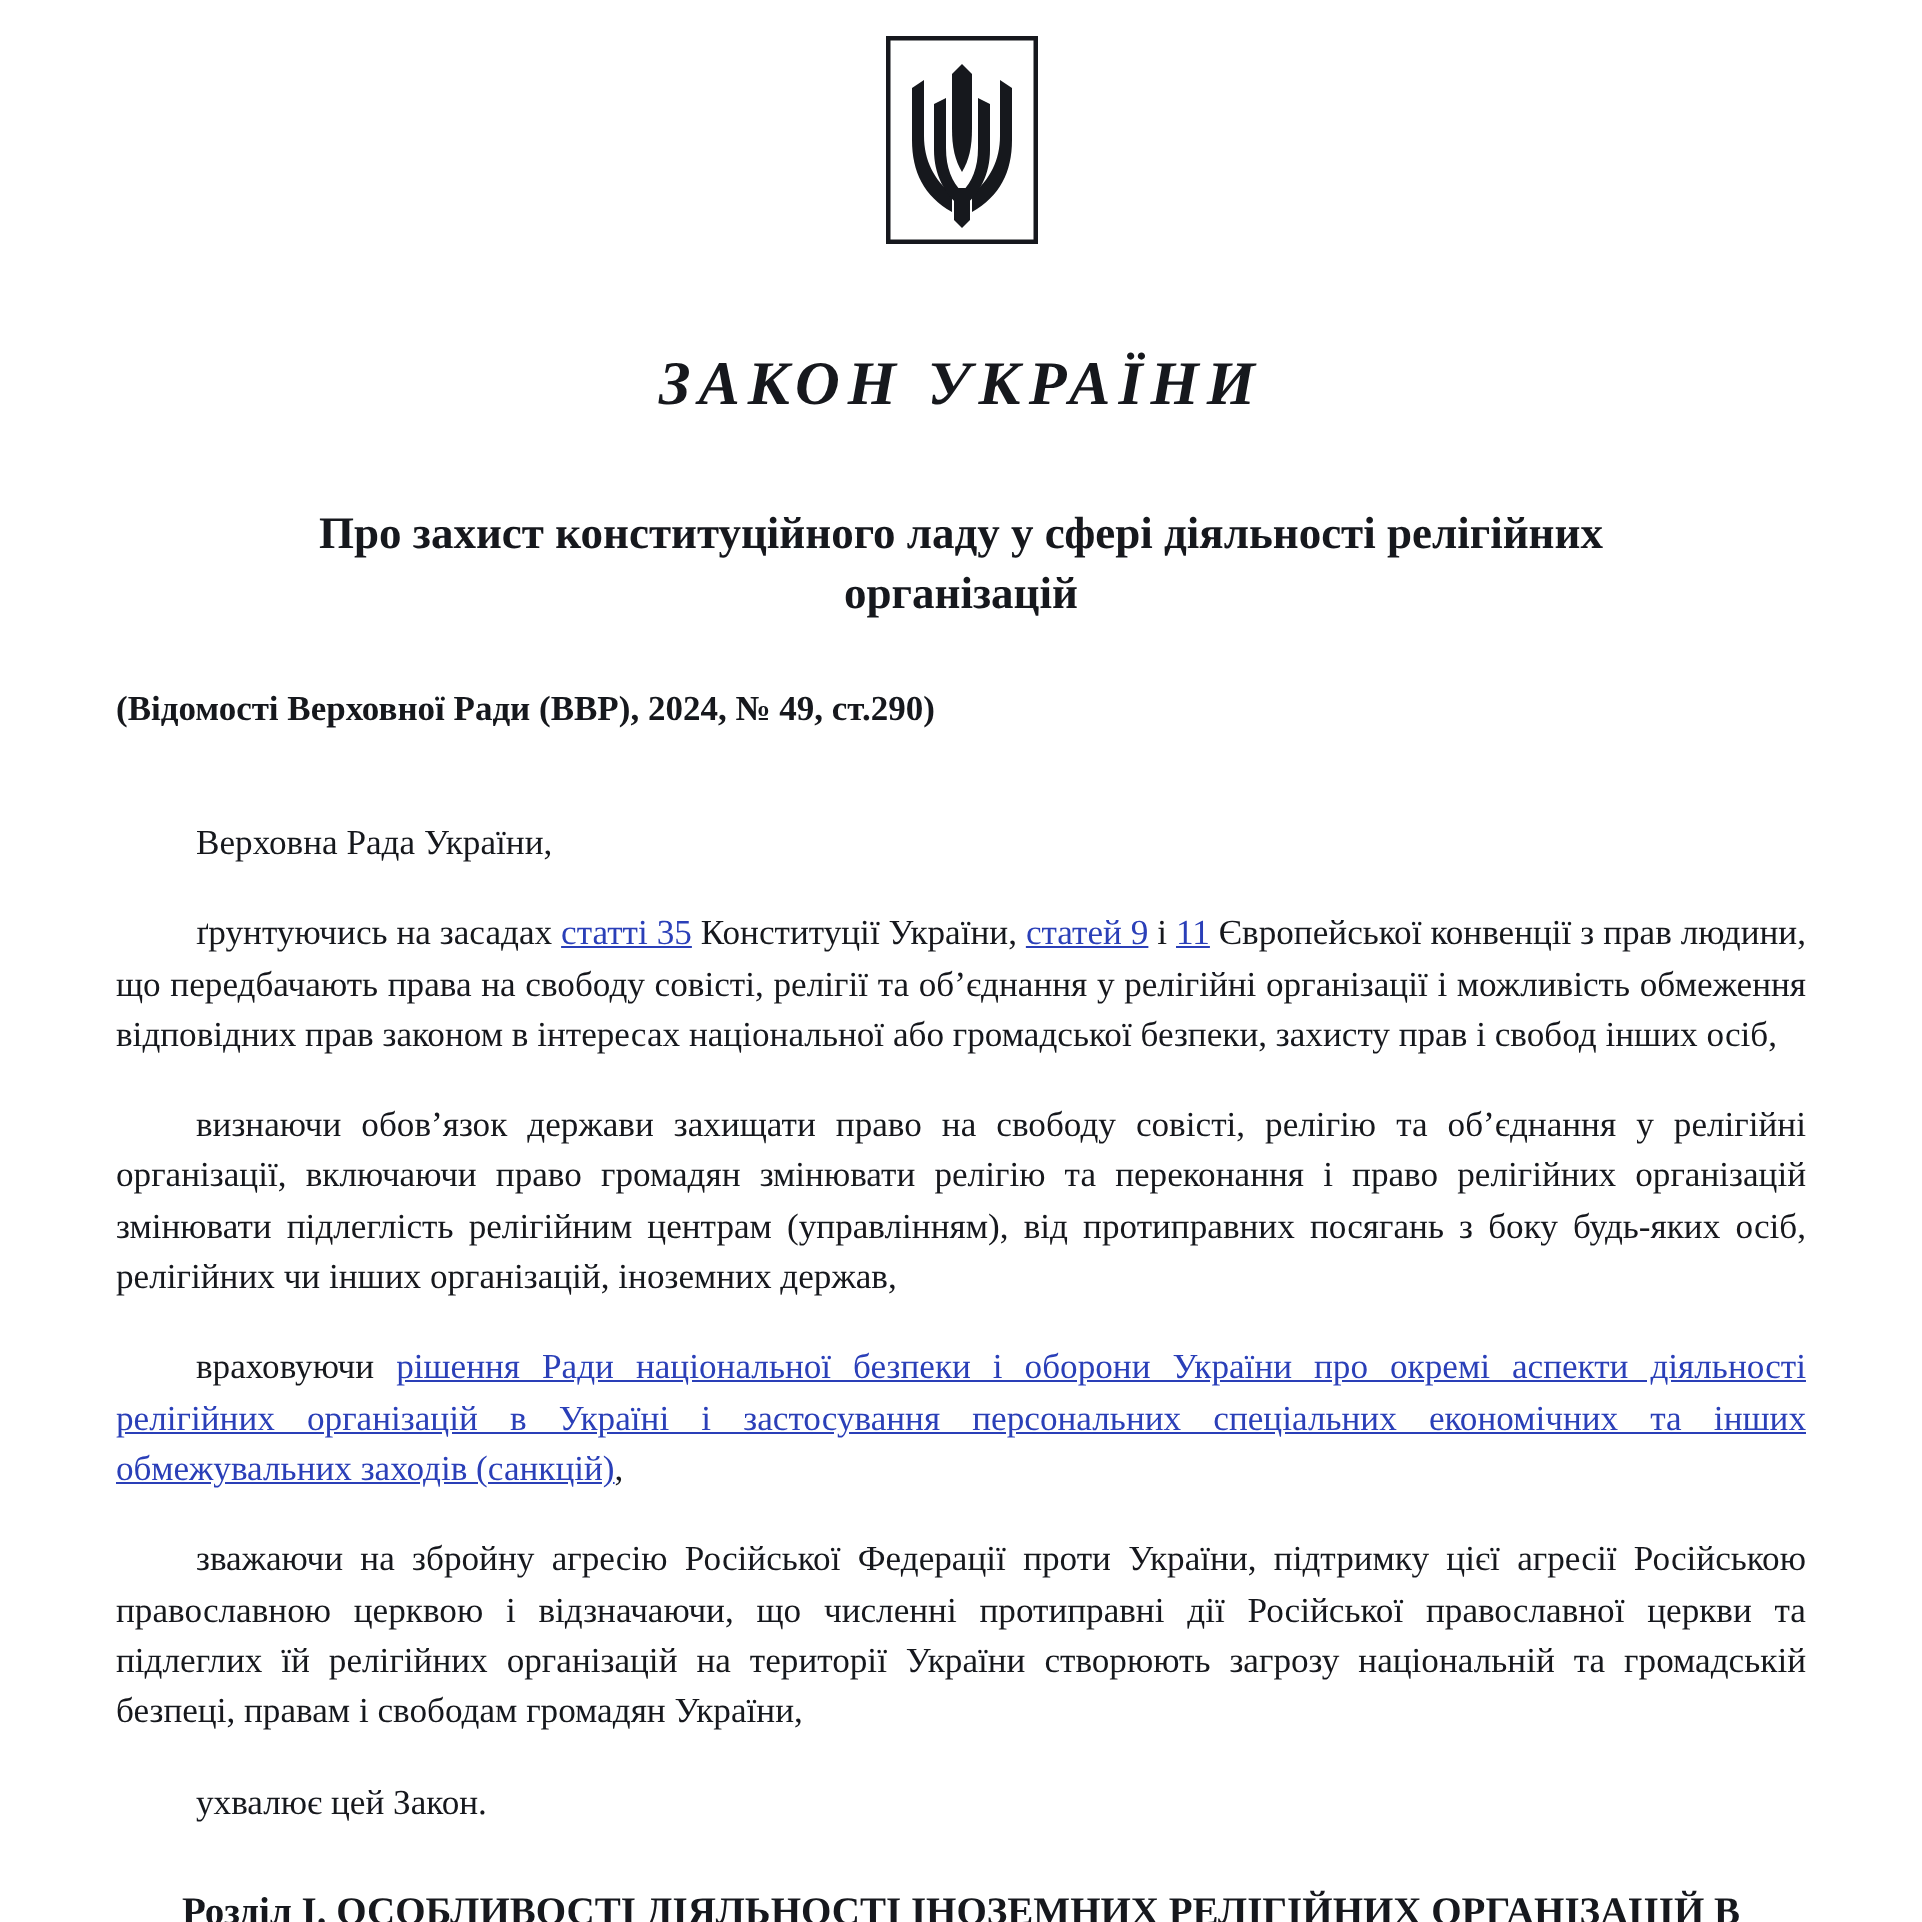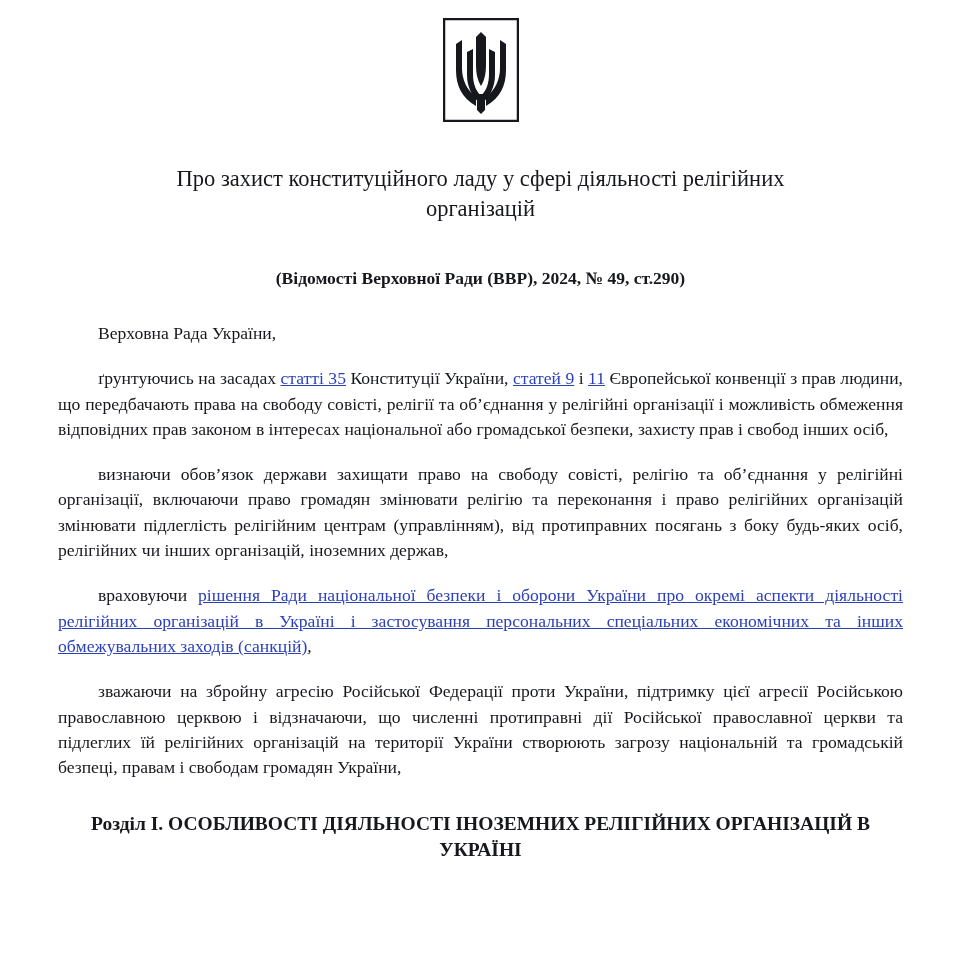--- a/index.html
+++ b/index.html
@@ -39,45 +39,45 @@
     font-style: italic;
     font-size: 31px;
     letter-spacing: 4px;
     margin-top: 52px;
     margin-bottom: 0;
     color: #16181d;
     font-family: "Liberation Serif", "DejaVu Serif", serif;
   }
   .law-subject {
     text-align: center;
-    font-weight: normal;
+    font-weight: bold;
     font-size: 22.5px;
     line-height: 1.33;
     margin: 42px auto 0 auto;
     width: 680px;
     color: #16181d;
   }
   .law-source {
-    text-align: center;
+    text-align: left;
     font-weight: bold;
     font-size: 17.5px;
-    margin-top: 44px;
+    margin-top: 32px;
     color: #16181d;
   }
   p.body-para {
     font-size: 17.6px;
     line-height: 1.44;
     text-align: justify;
     text-justify: inter-word;
     margin: 20px 0 0 0;
     text-indent: 40px;
     color: #16181d;
   }
   p.body-para.first {
-    margin-top: 32px;
+    margin-top: 44px;
   }
   .section-heading {
     text-align: center;
     font-weight: bold;
     font-size: 19.5px;
     line-height: 1.35;
     margin: 30px auto 0 auto;
     width: 790px;
     color: #16181d;
   }
@@ -109,35 +109,37 @@
 
         <path d="M24 34 L30 31 L30 56 C30 66 33 73 38 78 L38 86 C29 79 24 69 24 57 Z"></path>
 
         <path d="M52 34 L46 31 L46 56 C46 66 43 73 38 78 L38 86 C47 79 52 69 52 57 Z"></path>
 
         <path d="M34 76 L42 76 L42 92 L38 96 L34 92 Z"></path>
       </g>
     </svg>
   </div>
 
+  <h1 class="law-title">ЗАКОН УКРАЇНИ</h1>
 
   <h2 class="law-subject">Про захист конституційного ладу у сфері діяльності релігійних організацій</h2>
 
   <div class="law-source">(Відомості Верховної Ради (ВВР), 2024, № 49, ст.290)</div>
 
   <p class="body-para first">Верховна Рада України,</p>
 
   <p class="body-para">
     <span>ґрунтуючись на засадах </span><a class="doc-link" href="#">статті 35</a><span> Конституції України, </span><a class="doc-link" href="#">статей 9</a><span> і </span><a class="doc-link" href="#">11</a><span> Європейської конвенції з прав людини, що передбачають права на свободу совісті, релігії та об’єднання у релігійні організації і можливість обмеження відповідних прав законом в інтересах національної або громадської безпеки, захисту прав і свобод інших осіб,</span>
   </p>
 
   <p class="body-para">визнаючи обов’язок держави захищати право на свободу совісті, релігію та об’єднання у релігійні організації, включаючи право громадян змінювати релігію та переконання і право релігійних організацій змінювати підлеглість релігійним центрам (управлінням), від протиправних посягань з боку будь-яких осіб, релігійних чи інших організацій, іноземних держав,</p>
 
   <p class="body-para u-block">
     <span>враховуючи </span><a class="doc-link" href="#">рішення Ради національної безпеки і оборони України про окремі аспекти діяльності релігійних організацій в Україні і застосування персональних спеціальних економічних та інших обмежувальних заходів (санкцій)</a><span>,</span>
   </p>
 
   <p class="body-para">зважаючи на збройну агресію Російської Федерації проти України, підтримку цієї агресії Російською православною церквою і відзначаючи, що численні протиправні дії Російської православної церкви та підлеглих їй релігійних організацій на території України створюють загрозу національній та громадській безпеці, правам і свободам громадян України,</p>
 
+  <p class="body-para">ухвалює цей Закон.</p>
 
   <h3 class="section-heading">Розділ I. ОСОБЛИВОСТІ ДІЯЛЬНОСТІ ІНОЗЕМНИХ РЕЛІГІЙНИХ ОРГАНІЗАЦІЙ В УКРАЇНІ</h3>
 
 </div>
 
 </body></html>

